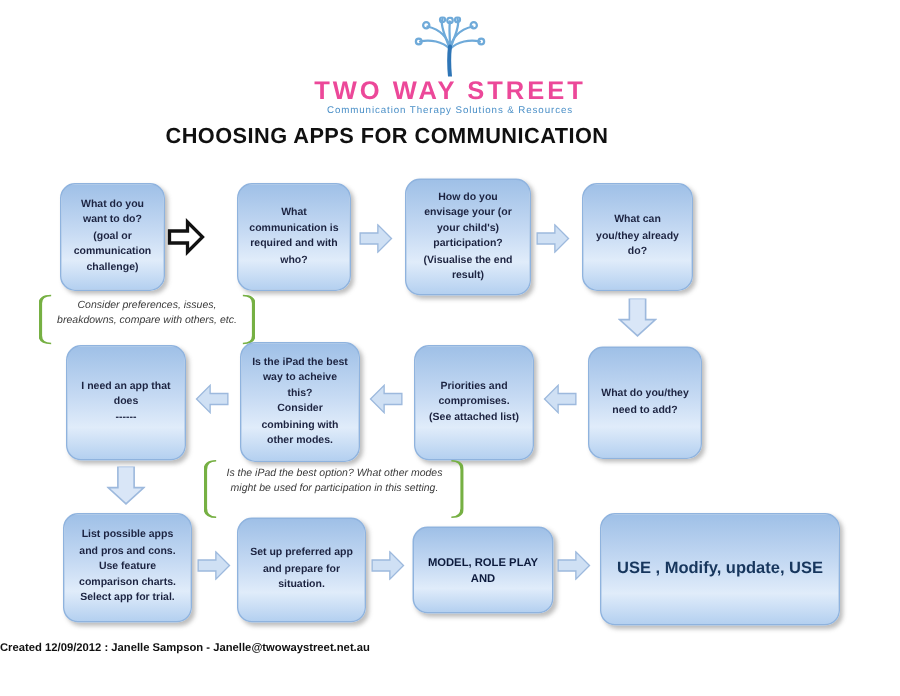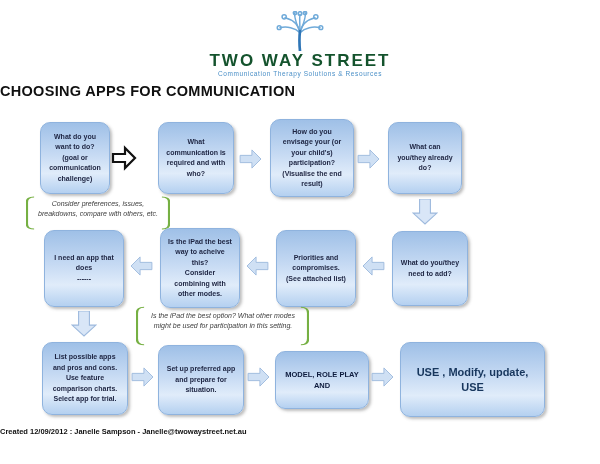--- a/index.html
+++ b/index.html
@@ -1,24 +1,24 @@
 <!DOCTYPE html>
 <html><head>
 <meta charset="utf-8">
 <style>
   html,body{margin:0;padding:0;background:#fff;}
   #page{position:relative;width:600px;height:464px;background:#ffffff;overflow:hidden;
         font-family:"Liberation Sans",sans-serif;}
 
   
   .brand{position:absolute;left:0;top:51px;width:600px;text-align:center;
-         font-size:17px;font-weight:bold;letter-spacing:2px;color:#14532d;}
+         font-size:17px;font-weight:bold;letter-spacing:2px;color:#ec4899;}
   .tagline{position:absolute;left:0;top:70px;width:600px;text-align:center;
            font-size:6.5px;letter-spacing:.6px;color:#4a8fc7;}
-  .title{position:absolute;left:0;top:83px;width:516px;text-align:left;
+  .title{position:absolute;left:0;top:83px;width:516px;text-align:center;
          font-size:14.5px;font-weight:bold;color:#101010;letter-spacing:.3px;}
   .treesvg{position:absolute;left:273px;top:11px;}
 
   
   .box{position:absolute;box-sizing:border-box;border-radius:10px;
        border:1px solid #8fb3de;
        background:linear-gradient(180deg,#9fc0e7 0%,#c6daf3 45%,#e0ecfa 72%,#b4d0f0 100%);
        box-shadow:2px 2px 3px rgba(110,110,110,.45);
        display:flex;align-items:center;justify-content:center;
        text-align:center;font-size:7px;font-weight:600;color:#1c2340;
@@ -150,17 +150,17 @@
   <div class="box" style="left:275px;top:351px;width:94px;height:58px;white-space:normal">
     <div>
       <span class="model-l1">MODEL, ROLE PLAY AND</span>
     </div>
   </div>
 
   <svg class="arr" style="left:371px;top:367px" width="24" height="20" viewBox="0 0 24 22">
     <polygon points="0,7 13,7 13,1 23,11 13,21 13,15 0,15" fill="#cfe0f4" stroke="#9db9dd" stroke-width="1"></polygon>
   </svg>
 
-  <div class="box big" style="left:400px;top:342px;width:145px;height:75px">USE , Modify, update, USE</div>
+  <div class="box big" style="left:400px;top:342px;width:160px;height:75px">USE , Modify, update, USE</div>
 
   <div class="footer">Created 12/09/2012 : Janelle Sampson  - Janelle@twowaystreet.net.au</div>
 
 </div>
 
 </body></html>

